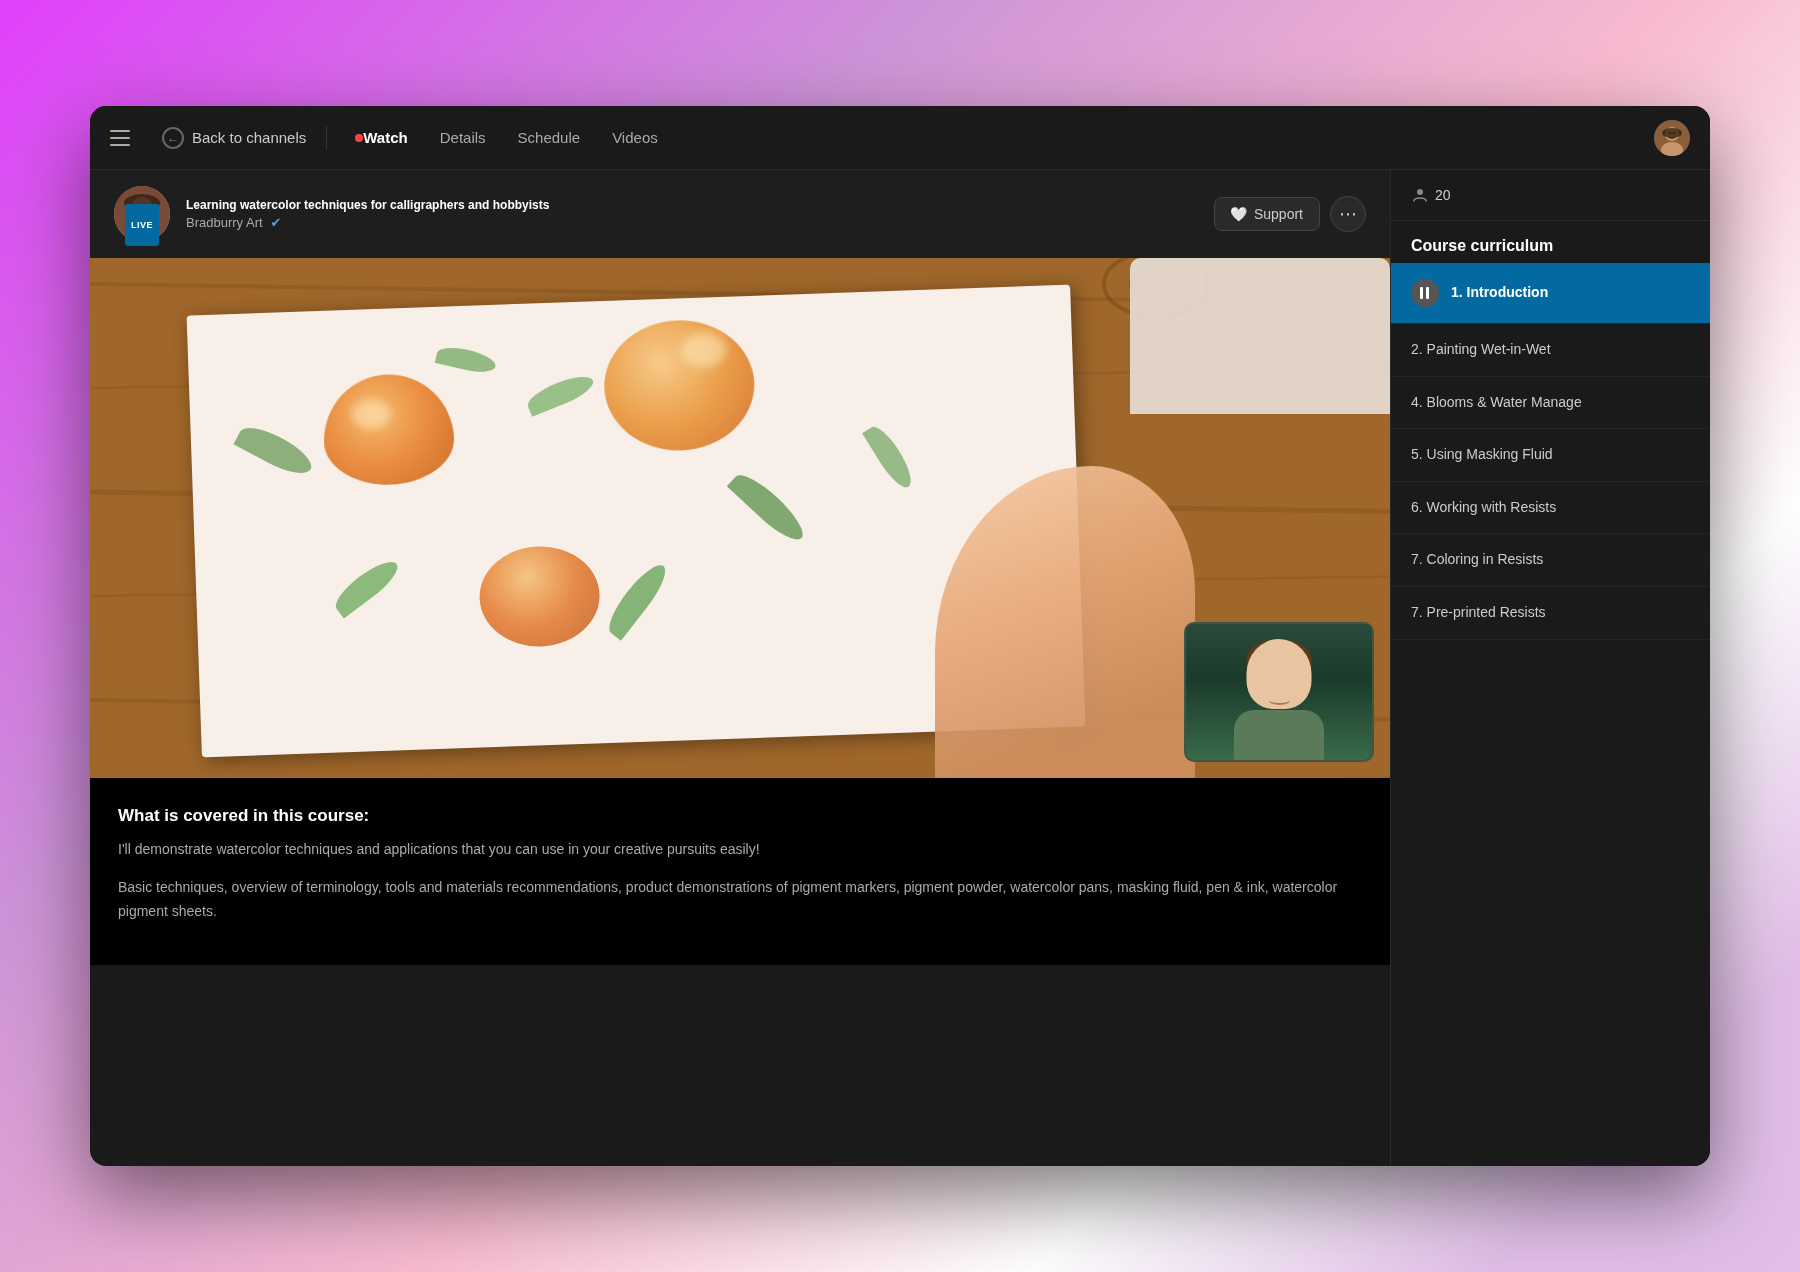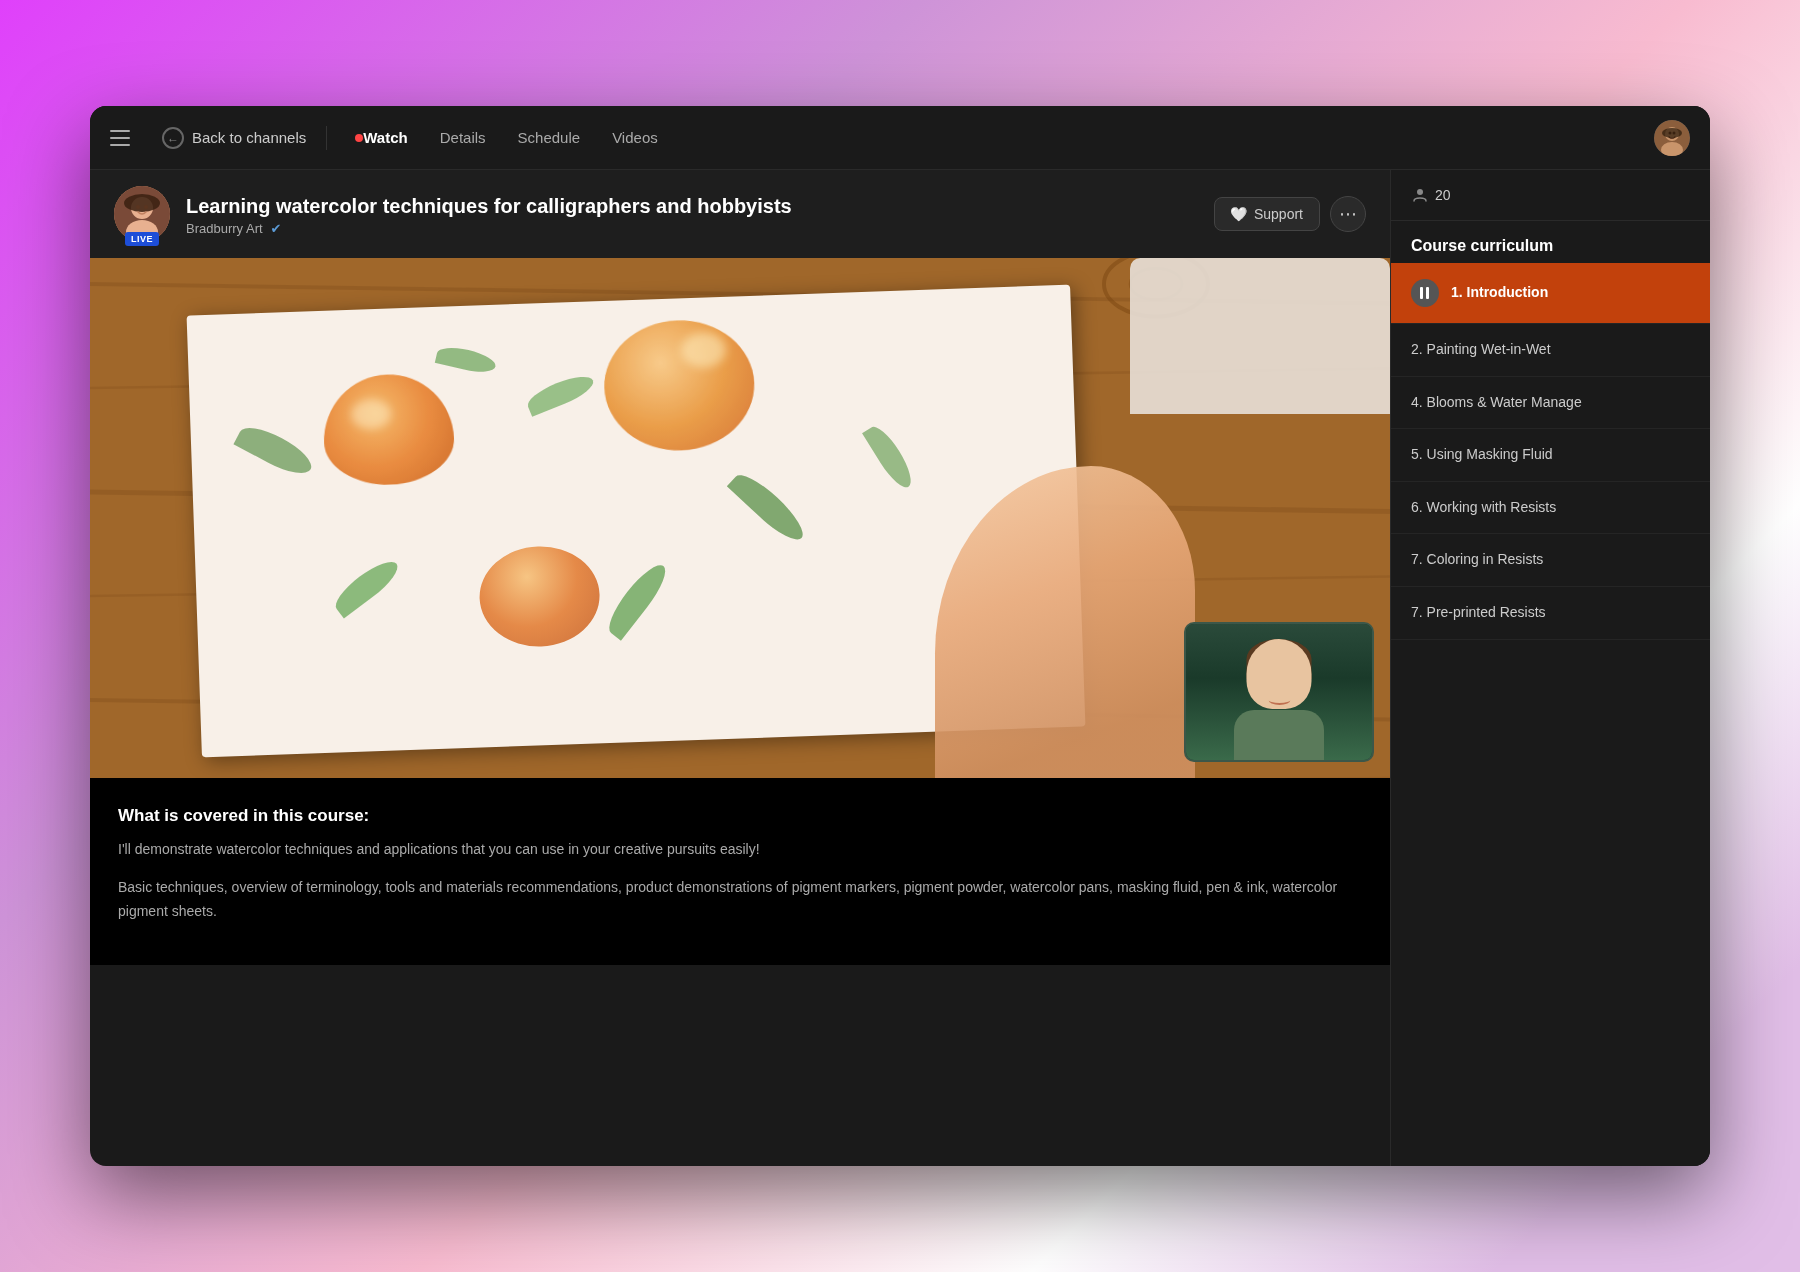--- a/index.html
+++ b/index.html
@@ -153,32 +153,32 @@
       overflow: hidden;
       display: flex;
       align-items: center;
       justify-content: center;
     }
     .live-badge {
       position: absolute;
       bottom: -4px;
       left: 50%;
       transform: translateX(-50%);
-      background: #1d4ed8;
+      background: #0369a1;
       color: #fff;
       font-size: 9px;
       font-weight: 700;
-      padding: 2px 6px;
+      padding: 16px 6px;
       border-radius: 3px;
       letter-spacing: 0.5px;
     }
     .channel-info { flex: 1; }
     .channel-title {
       color: #ffffff;
-      font-size: 20px;
+      font-size: 12px;
       font-weight: 600;
       line-height: 1.3;
     }
     .channel-author {
       color: #aaa;
       font-size: 13px;
       display: flex;
       align-items: center;
       gap: 8px;
       margin-top: 2px;
@@ -469,21 +469,21 @@
     }
     .curriculum-item {
       padding: 16px 20px;
       cursor: pointer;
       border-bottom: 1px solid #252525;
       display: flex;
       align-items: center;
       gap: 12px;
     }
     .curriculum-item.active {
-      background: #c2410c;
+      background: #0369a1;
     }
     .pause-btn {
       width: 28px;
       height: 28px;
       border-radius: 50%;
       background: #555;
       display: flex;
       align-items: center;
       justify-content: center;
       flex-shrink: 0;

